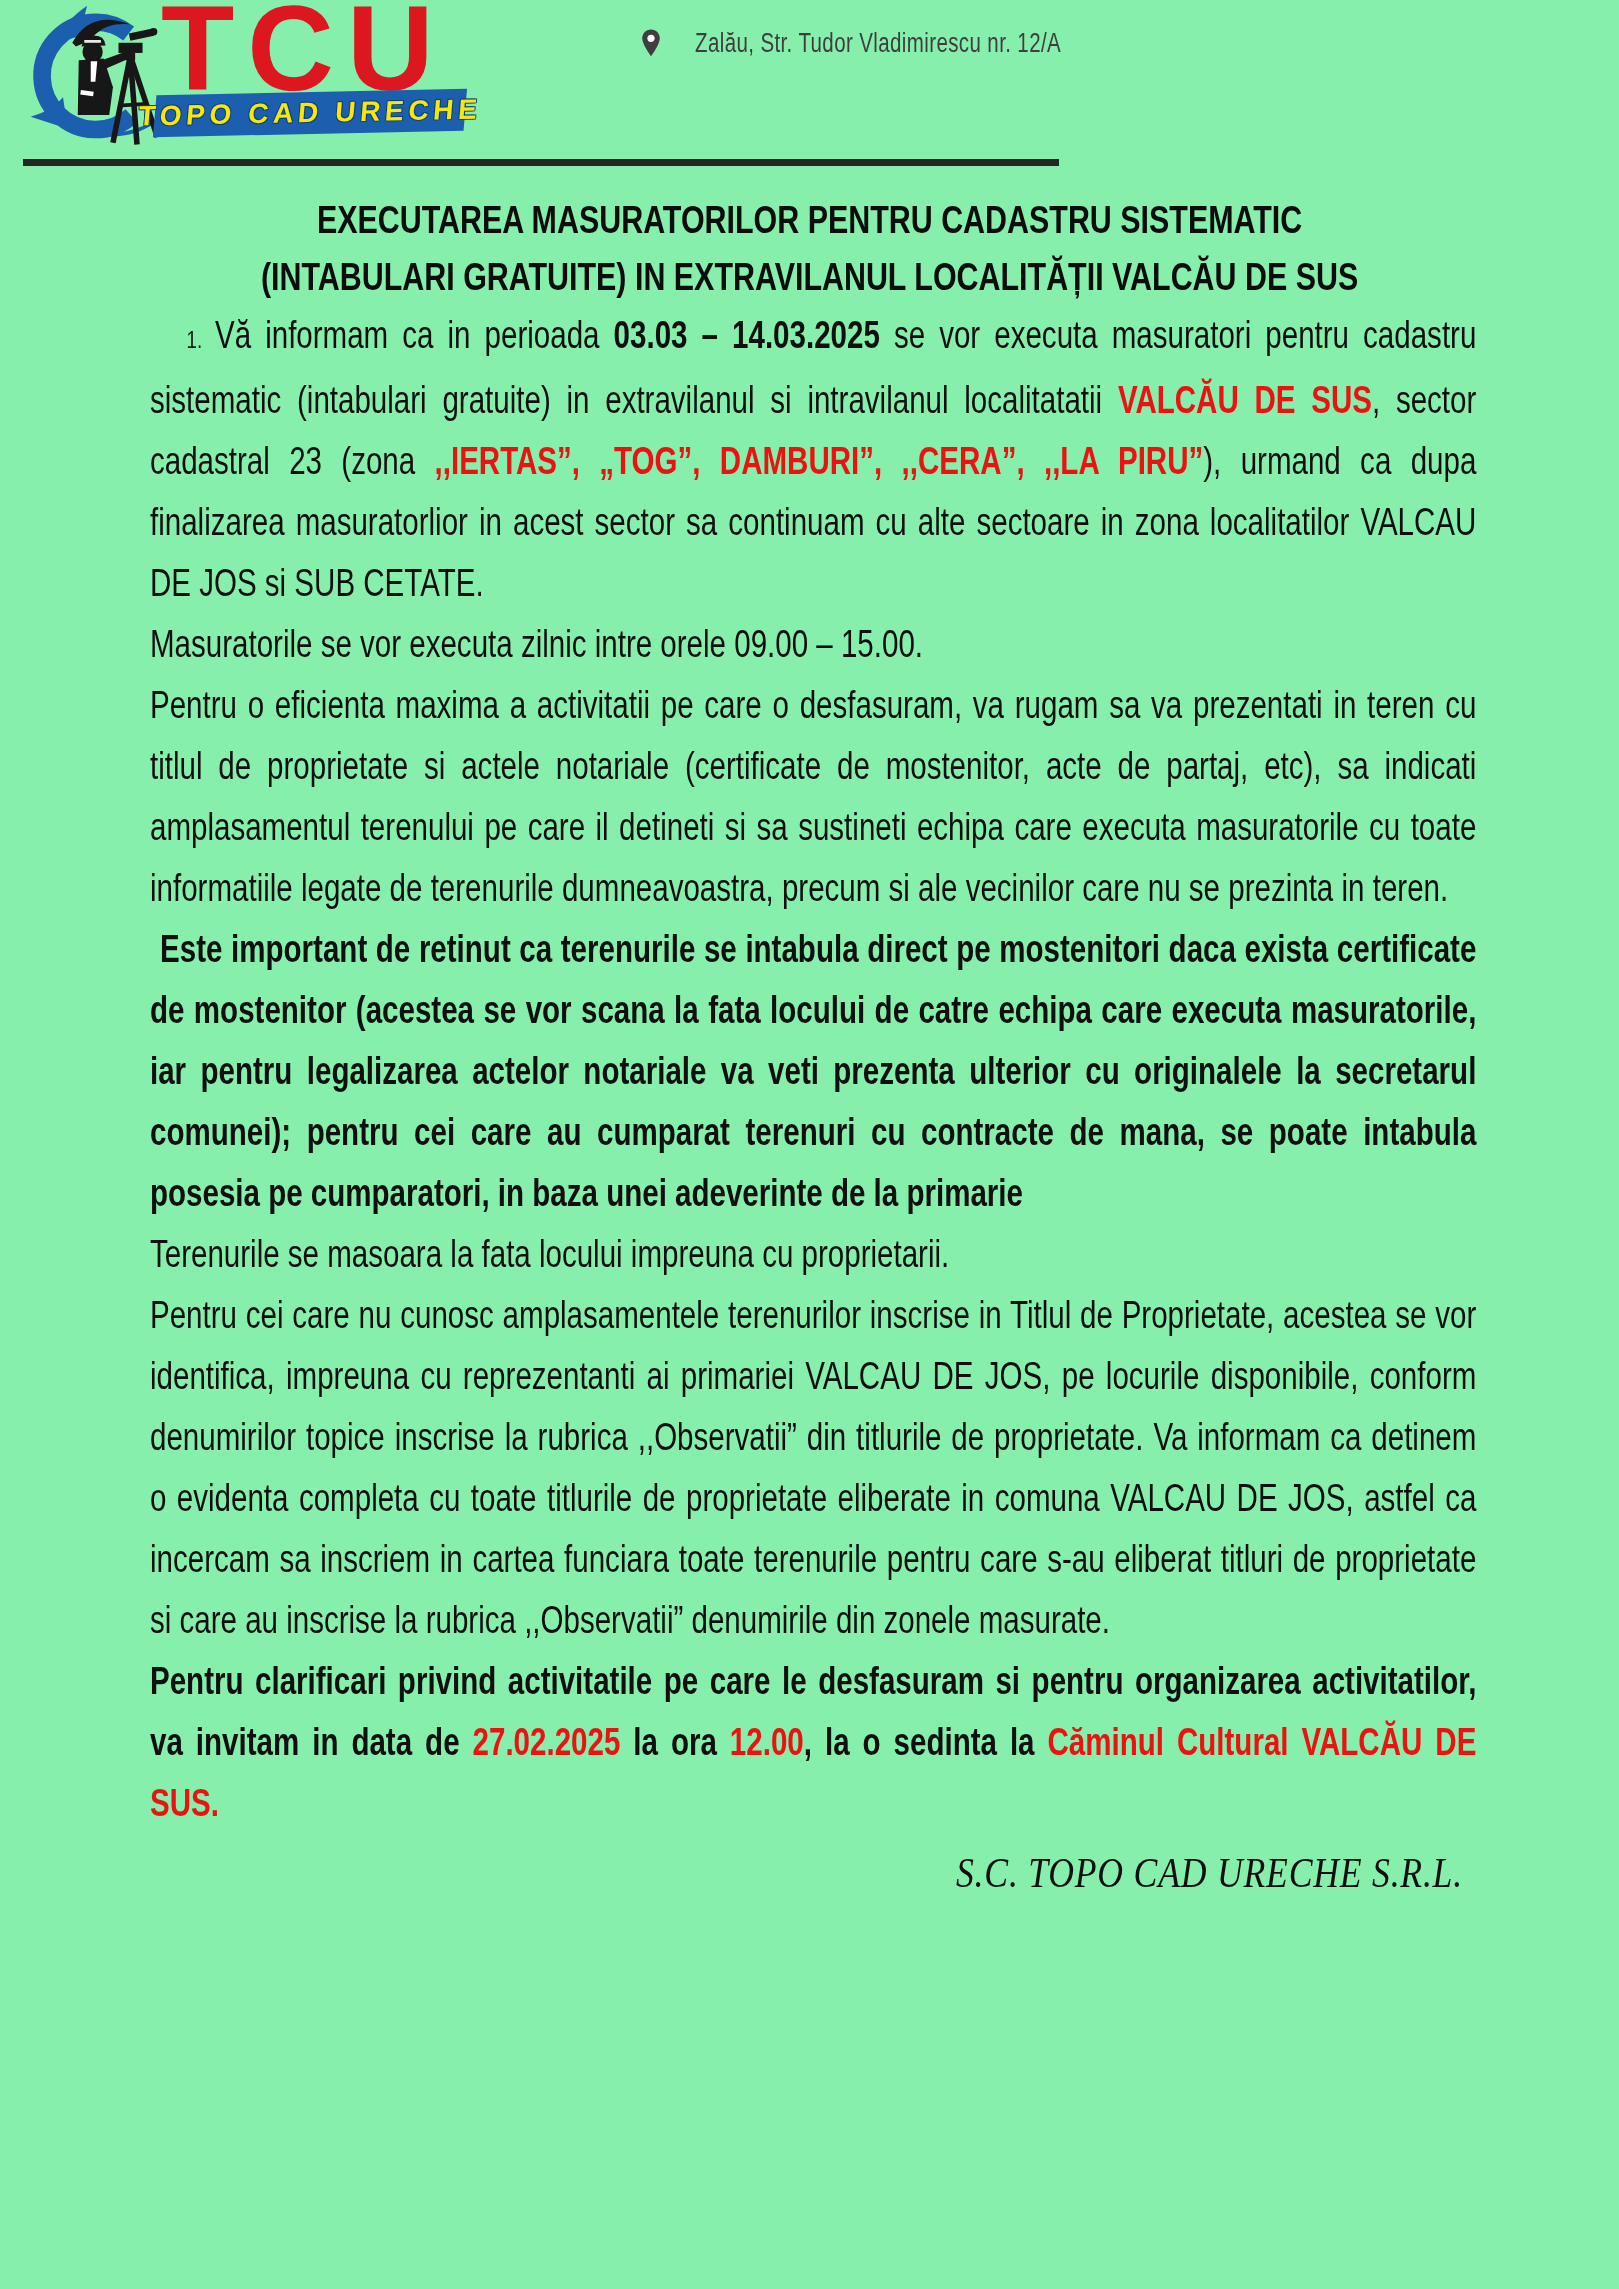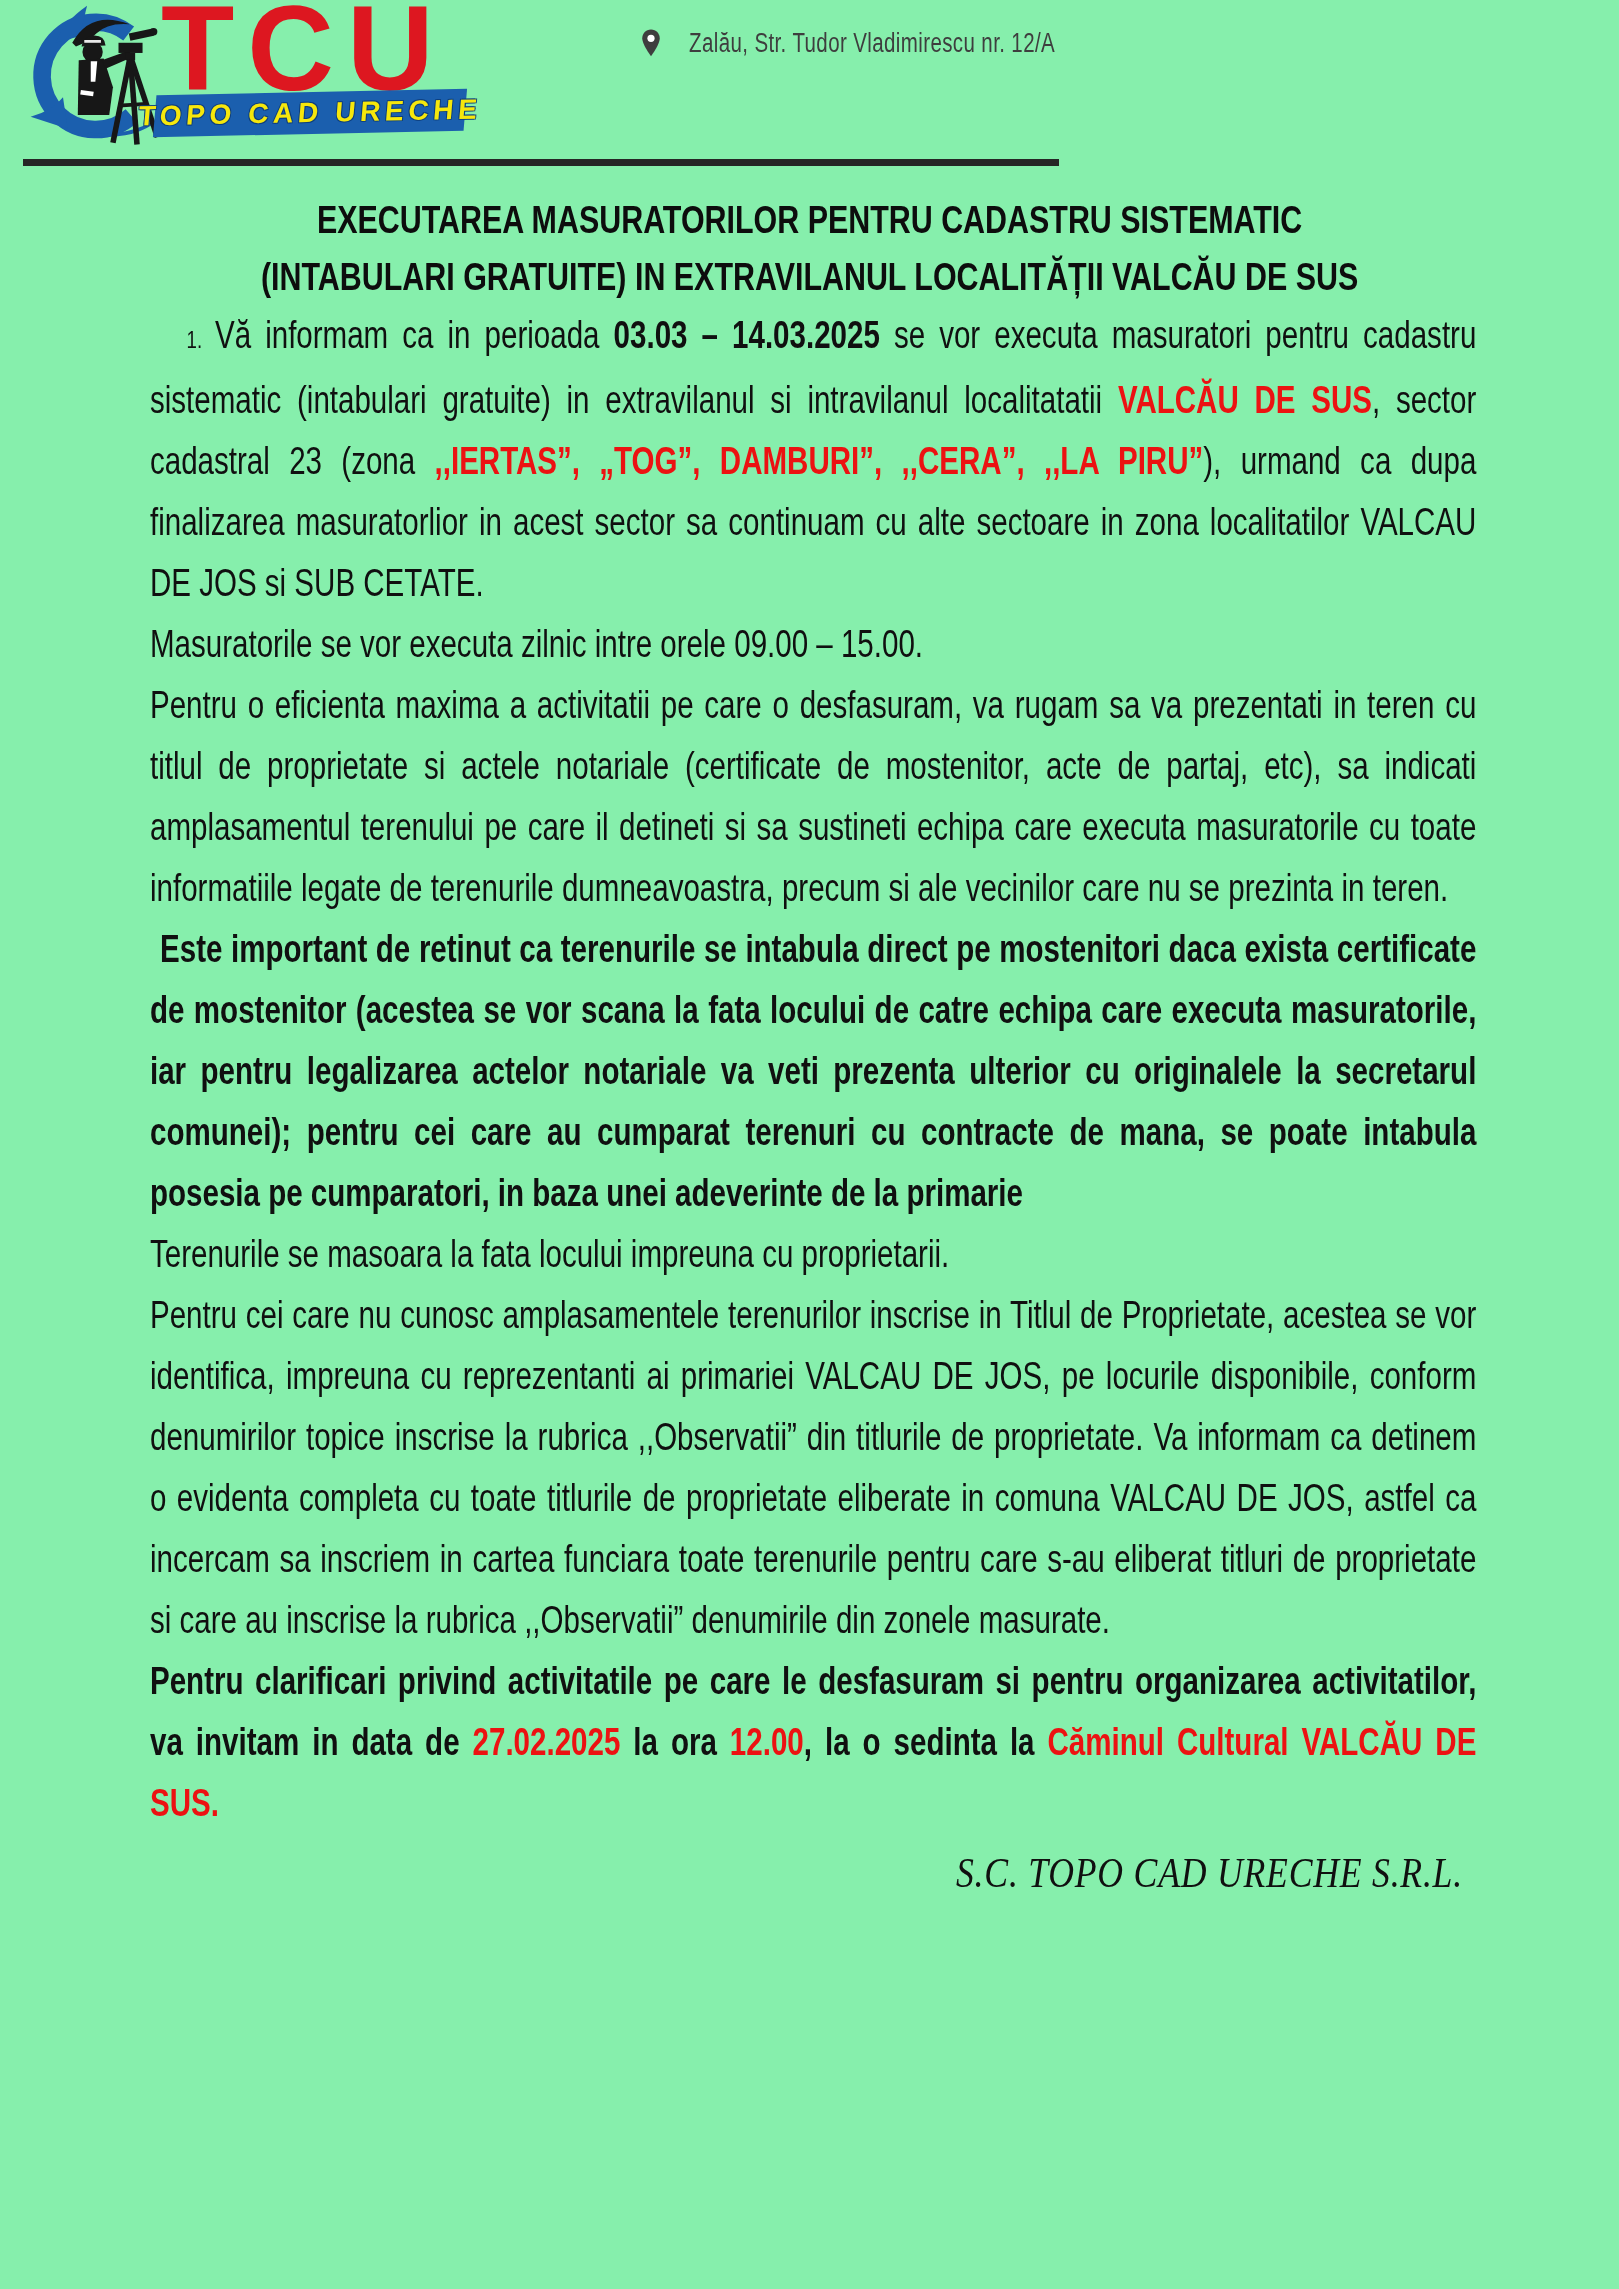--- a/index.html
+++ b/index.html
@@ -37,21 +37,21 @@
     background:var(--logo-blue);
     transform:skewX(-6deg) rotate(-1.2deg);
     display:flex;align-items:center;justify-content:center;
   }
   .banner span{
     color:var(--logo-yellow);
     font-weight:bold;font-size:28px;letter-spacing:4.6px;white-space:nowrap;
     text-shadow:0.9px 0.9px 0 #0e3f7e,-0.9px -0.9px 0 #0e3f7e,0.9px -0.9px 0 #0e3f7e,-0.9px 0.9px 0 #0e3f7e;
   }
   .contact{position:absolute;left:637px;top:28px;}
-  .contact .row{display:flex;align-items:center;gap:24px;height:31px;margin-bottom:9.2px;}
+  .contact .row{display:flex;align-items:center;gap:30px;height:31px;margin-bottom:9.2px;}
   .contact .row .txt{
     font-size:27px;color:var(--contact-gray);
     display:inline-block;transform:scaleX(0.76);transform-origin:0 50%;
     white-space:nowrap;letter-spacing:0.5px;
   }
   .rule{position:absolute;left:23px;top:159px;width:1036px;height:6.5px;background:var(--rule);}
   
   .title{
     margin:20px 0 0 248px;
     width:1440px;

